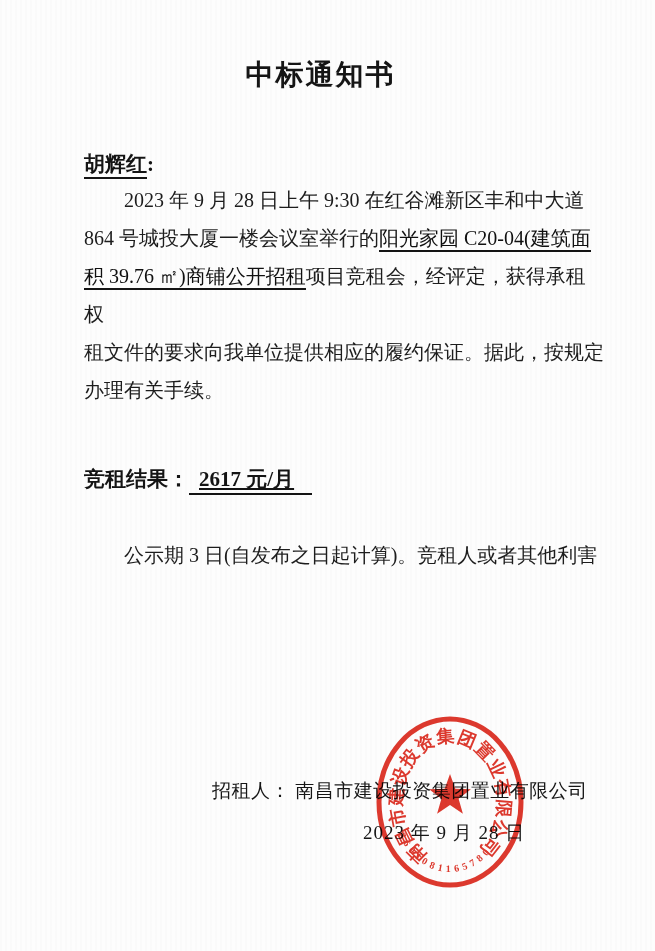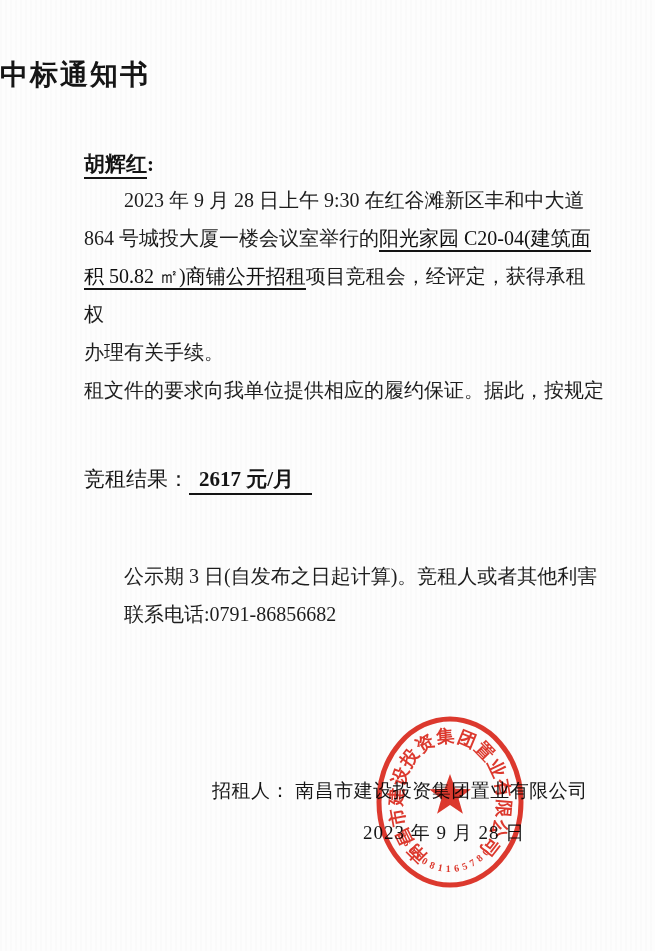--- a/index.html
+++ b/index.html
@@ -8,48 +8,50 @@
     width:655px;height:951px;
     margin:0 auto;
     background:#fdfdfd;
     background-image:repeating-linear-gradient(90deg, rgba(0,0,0,0.012) 0 2px, rgba(255,255,255,0) 2px 5px);
     overflow:hidden;
     font-family:"Liberation Serif","DejaVu Serif",serif;
     color:#1f1f1f;
   }
   .title{
     position:absolute;left:0;top:56px;width:641px;
+    text-align:center;
     font-size:28px;font-weight:600;letter-spacing:2px;color:#151515;
   }
   .salutation{
     position:absolute;left:84px;top:150px;
     font-size:21px;font-weight:bold;color:#141414;
   }
   .salutation .uname{border-bottom:2px solid #141414;padding-bottom:1px;}
   .body-par{
     position:absolute;left:84px;top:181px;width:520px;
     font-size:20px;line-height:38px;color:#1d1d1d;
   }
   .indent{padding-left:40px;}
   .bu{
     font-weight:normal;color:#101010;
     border-bottom:2px solid #141414;padding-bottom:1px;
   }
   .result-line{
     position:absolute;left:84px;top:465px;
     font-size:21px;color:#141414;
   }
-  .result-line .lab{font-weight:normal;}
+  .result-line .lab{font-weight:bold;}
   .result-line .val{
     font-weight:bold;
     border-bottom:2px solid #141414;
     padding:0 18px 2px 10px;
+    text-decoration:underline;
   }
   .notice-par{
-    position:absolute;left:84px;top:557px;width:530px;
+    position:absolute;left:84px;top:536px;width:530px;
     font-size:20px;line-height:38px;color:#1d1d1d;
   }
   .footer-lessor{
     position:absolute;left:212px;top:778px;
     font-size:19px;color:#161616;letter-spacing:0.5px;
   }
   .footer-date{
     position:absolute;left:363px;top:820px;
     font-size:19px;color:#161616;letter-spacing:1px;
   }
@@ -69,30 +71,29 @@
 
 <div class="page">
 
   <div class="title">中标通知书</div>
 
   <div class="salutation"><span class="uname">胡辉红</span><span>:</span></div>
 
   <div class="body-par">
     <div class="indent">2023 年 9 月 28 日上午 9:30 在红谷滩新区丰和中大道</div>
     <div><span>864 号城投大厦一楼会议室举行的</span><span class="bu">阳光家园 C20-04(建筑面</span></div>
-    <div><span class="bu">积 50.82 ㎡)商铺公开招租</span><span>项目竞租会，经评定，获得承租权</span></div>
+    <div><span class="bu">积 39.76 ㎡)商铺公开招租</span><span>项目竞租会，经评定，获得承租权</span></div>
+    <div>租文件的要求向我单位提供相应的履约保证。据此，按规定</div>
     <div>办理有关手续。</div>
-    <div>租文件的要求向我单位提供相应的履约保证。据此，按规定</div>
   </div>
 
   <div class="result-line"><span class="lab">竞租结果：</span><span class="val">2617 元/月</span></div>
 
   <div class="notice-par">
     <div class="indent">公示期 3 日(自发布之日起计算)。竞租人或者其他利害</div>
-    <div class="indent">联系电话:0791-86856682</div>
   </div>
 
   <div class="footer-lessor"><span>招租人：</span> <span>南昌市建设投资集团置业有限公司</span></div>
 
   <div class="footer-date">2023 年 9 月 28 日</div>
 
   <svg class="seal" viewBox="0 0 166 188" aria-hidden="true">
     <defs>
       <path id="seal-arc-top" d="M 59.5,147 A 48,60 0 1 1 104.5,147" fill="none"></path>
       <path id="seal-arc-bottom" d="M 30.8,126.9 A 58,70 0 0 0 133.2,126.9" fill="none"></path>

